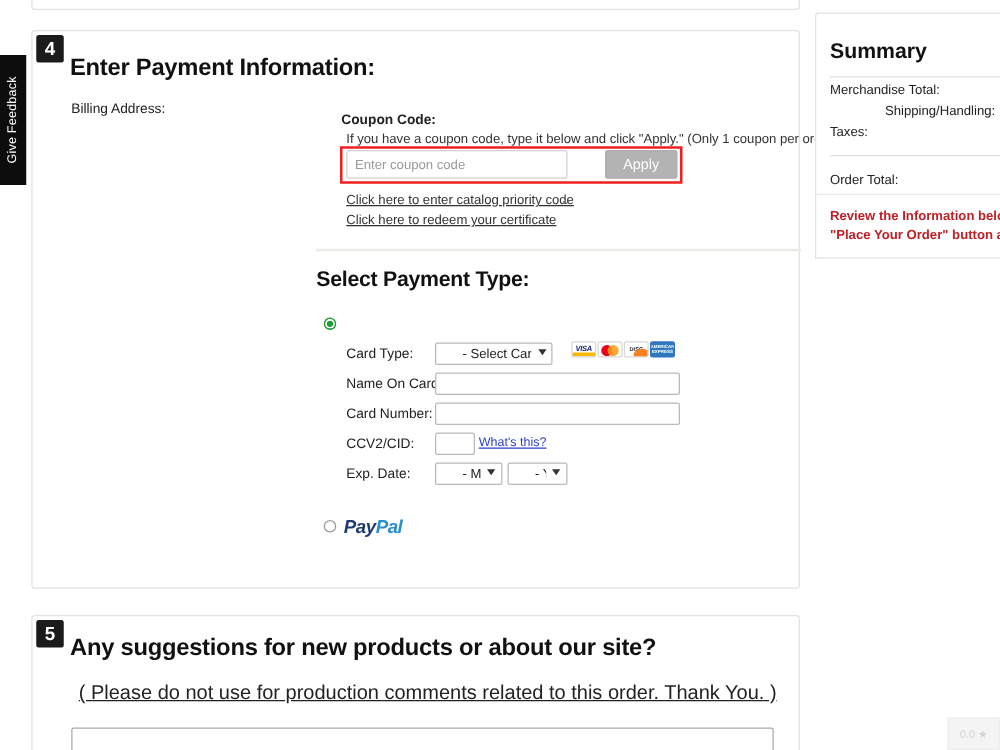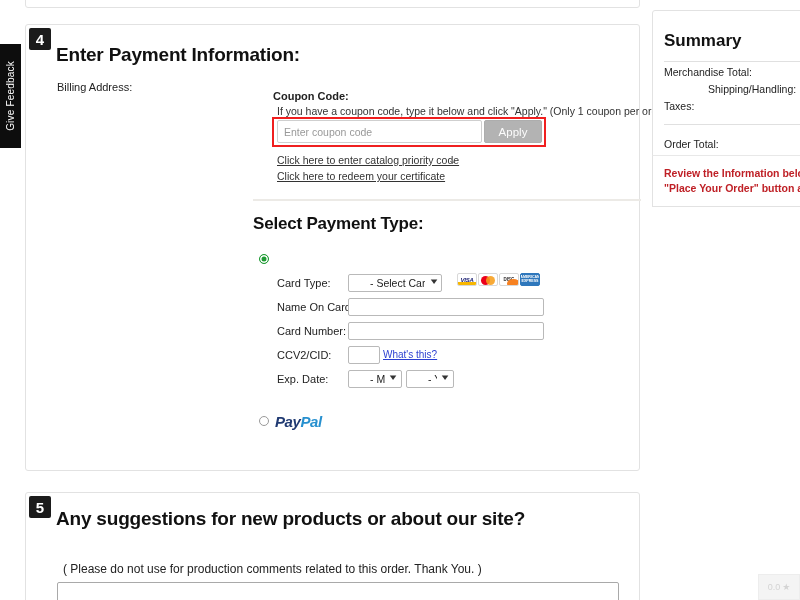--- a/index.html
+++ b/index.html
@@ -87,21 +87,21 @@
     font-size: 10.5px; color: #333; white-space: nowrap;
   }
   .coupon-redbox {
     position: absolute; left: 272px; top: 117px;
     width: 274px; height: 30px;
     border: 2px solid #f01f1f;
     background: #fff;
   }
   .coupon-input {
     position: absolute; left: 277px; top: 120px;
-    width: 205px; height: 23px;
+    width: 177px; height: 23px;
     border: 1px solid #cfcfcf;
     background: #fff;
     font-family: "Liberation Sans", sans-serif;
     font-size: 10.5px;
     color: #333;
     padding: 0 6px;
     border-radius: 2px;
     outline: none;
   }
   .coupon-input::placeholder { color: #999; }
@@ -240,22 +240,22 @@
   .paypal-logo {
     position: absolute; left: 275px; top: 413px;
     font-size: 15px; font-weight: bold; font-style: italic;
     letter-spacing: -0.4px;
   }
   .pp-a { color: #203a72; }
   .pp-b { color: #2790cf; }
 
   
   .note-5 {
-    position: absolute; left: 63px; top: 562px;
-    font-size: 12px; color: #222; white-space: nowrap;
+    position: absolute; left: 63px; top: 546px;
+    font-size: 16px; color: #222; white-space: nowrap; text-decoration: underline;
   }
   .textarea-5 {
     position: absolute; left: 57px; top: 582px;
     width: 562px; height: 60px;
     border: 1px solid #a9a9a9; border-radius: 2px;
     background: #fff; outline: none;
     font-family: "Liberation Sans", sans-serif; font-size: 11px;
     padding: 4px 6px; resize: none;
   }
 

